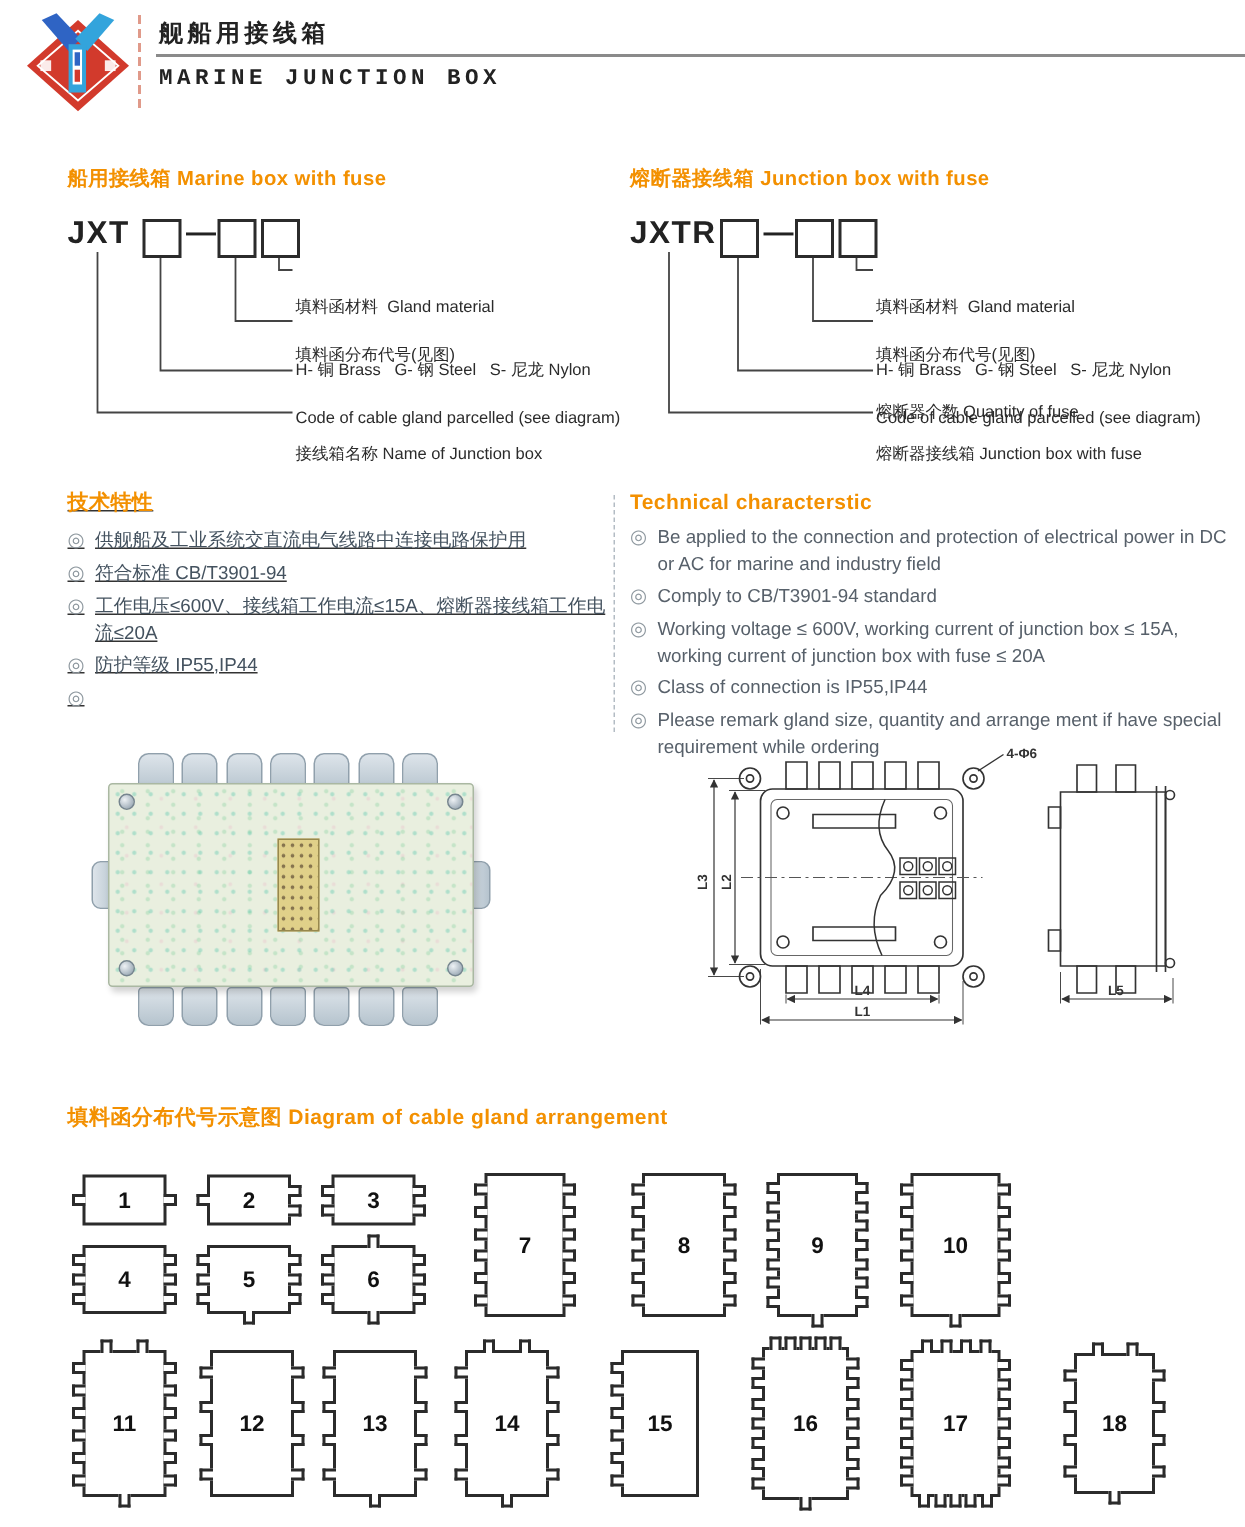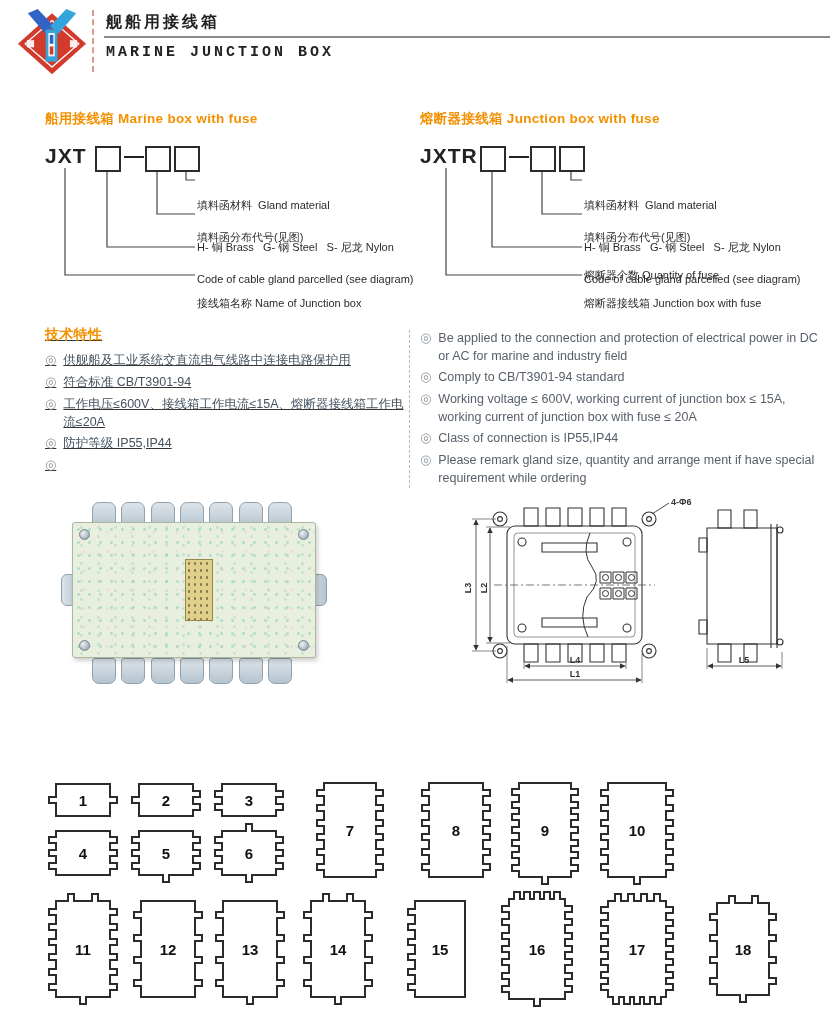--- a/index.html
+++ b/index.html
@@ -172,20 +172,21 @@
           <span class="bullet">◎</span>
           <span class="t-txt">防护等级 IP55,IP44</span>
         </div>
         <div class="t-item">
           <span class="bullet">◎</span>
         </div>
       </div>
   </div>
   <div class="v-dash"></div>
   <div class="tech-col tech-en" style="left:420px;width:400px;">
+    <div class="sec-h">Technical characterstic</div>
     <div>
         <div class="t-item">
           <span class="bullet">◎</span>
           <span class="t-txt">Be applied to the connection and protection of electrical power in DC or AC for marine and industry field</span>
         </div>
         <div class="t-item">
           <span class="bullet">◎</span>
           <span class="t-txt">Comply to CB/T3901-94 standard</span>
         </div>
         <div class="t-item">
@@ -331,20 +332,21 @@
       </g>
       <g stroke="#333" stroke-width=".8" fill="none">
         <line x1="246" y1="170" x2="319" y2="170" marker-start="url(#ar)" marker-end="url(#ar)"></line>
         <line x1="245" y1="152" x2="245" y2="173" stroke-width=".6"></line>
           <line x1="320" y1="156" x2="320" y2="173" stroke-width=".6"></line>
       </g>
       <text x="282" y="167" text-anchor="middle">L5</text>
     </svg>
   </div>
 
+  <div class="sec-h gland-h">填料函分布代号示意图 Diagram of cable gland arrangement</div>
   <div id="gland-layer">
       <div class="gbox" style="left: 55px; top: 783px; width: 56px; height: 34px;">
         <span class="gnum">1</span>
         <div class="tabs l">
           <div class="tab"></div>
         </div>
         <div class="tabs r">
           <div class="tab"></div>
         </div>
       </div>

